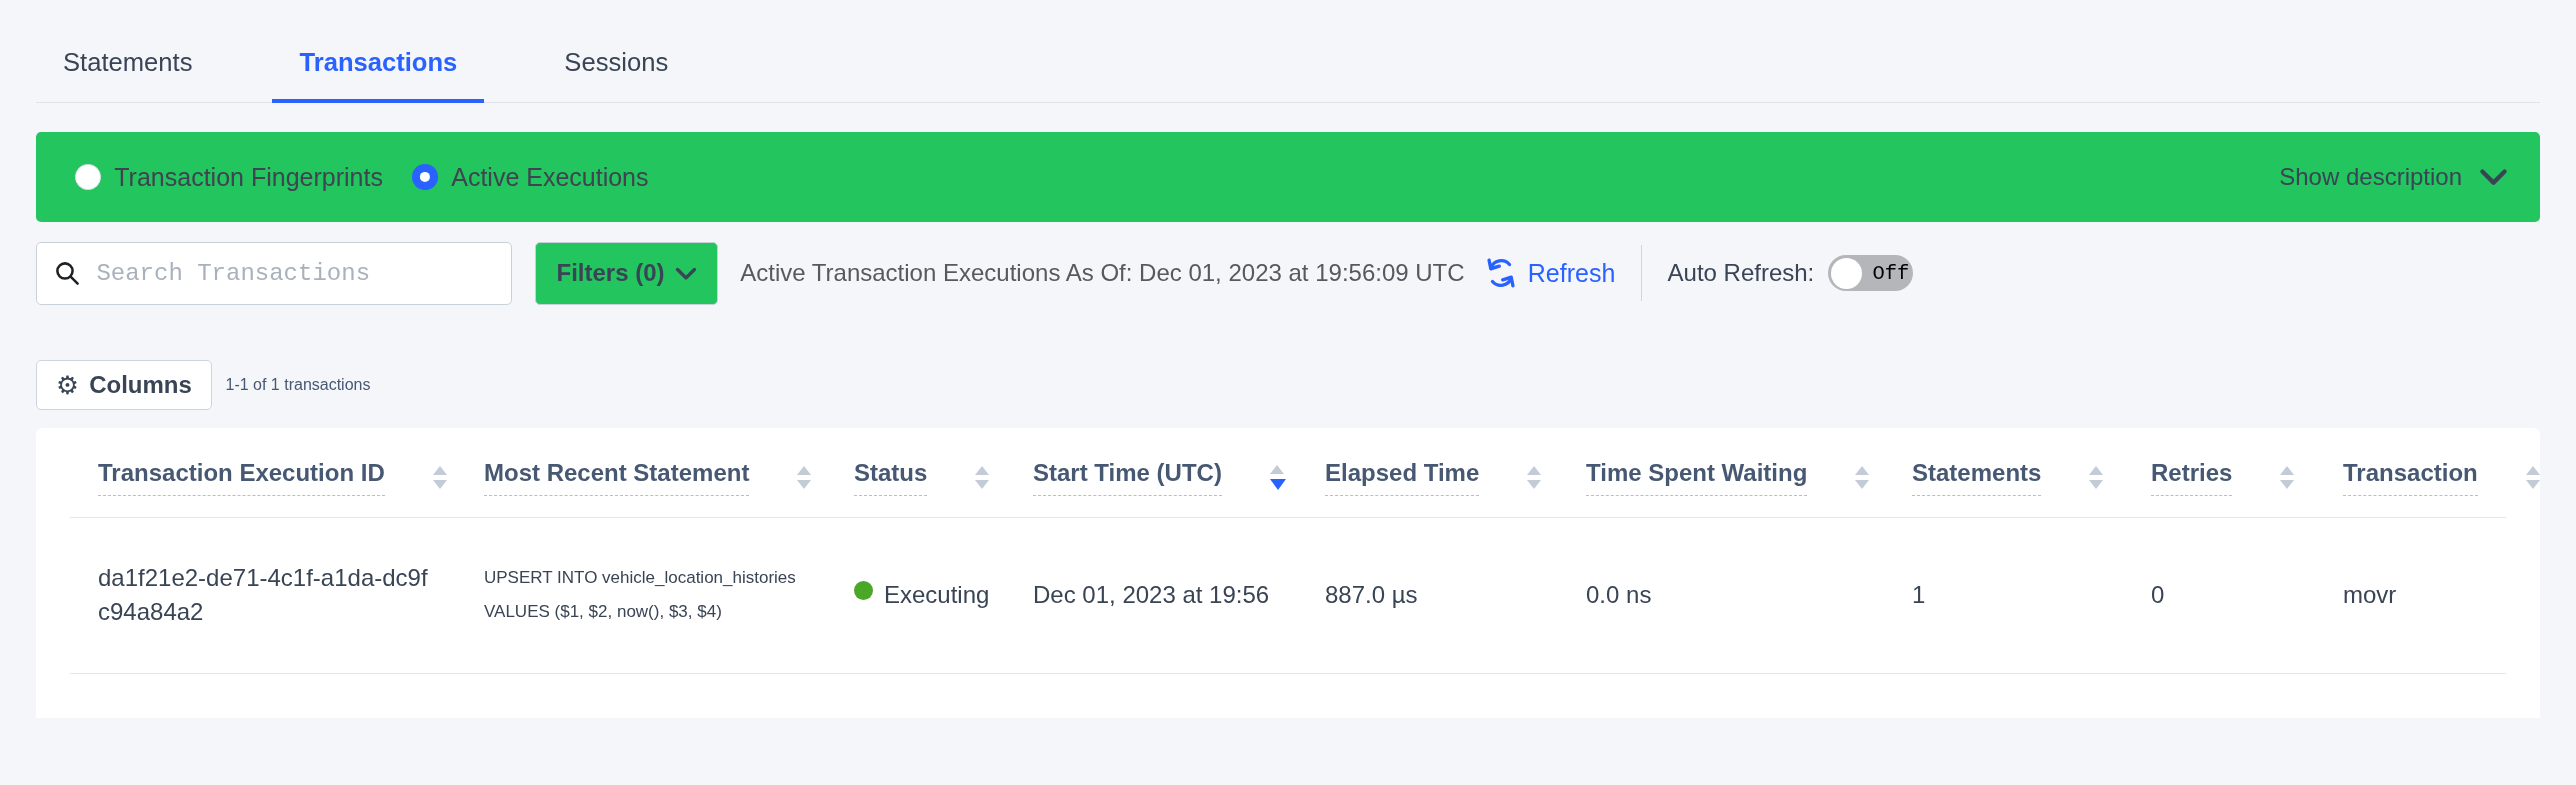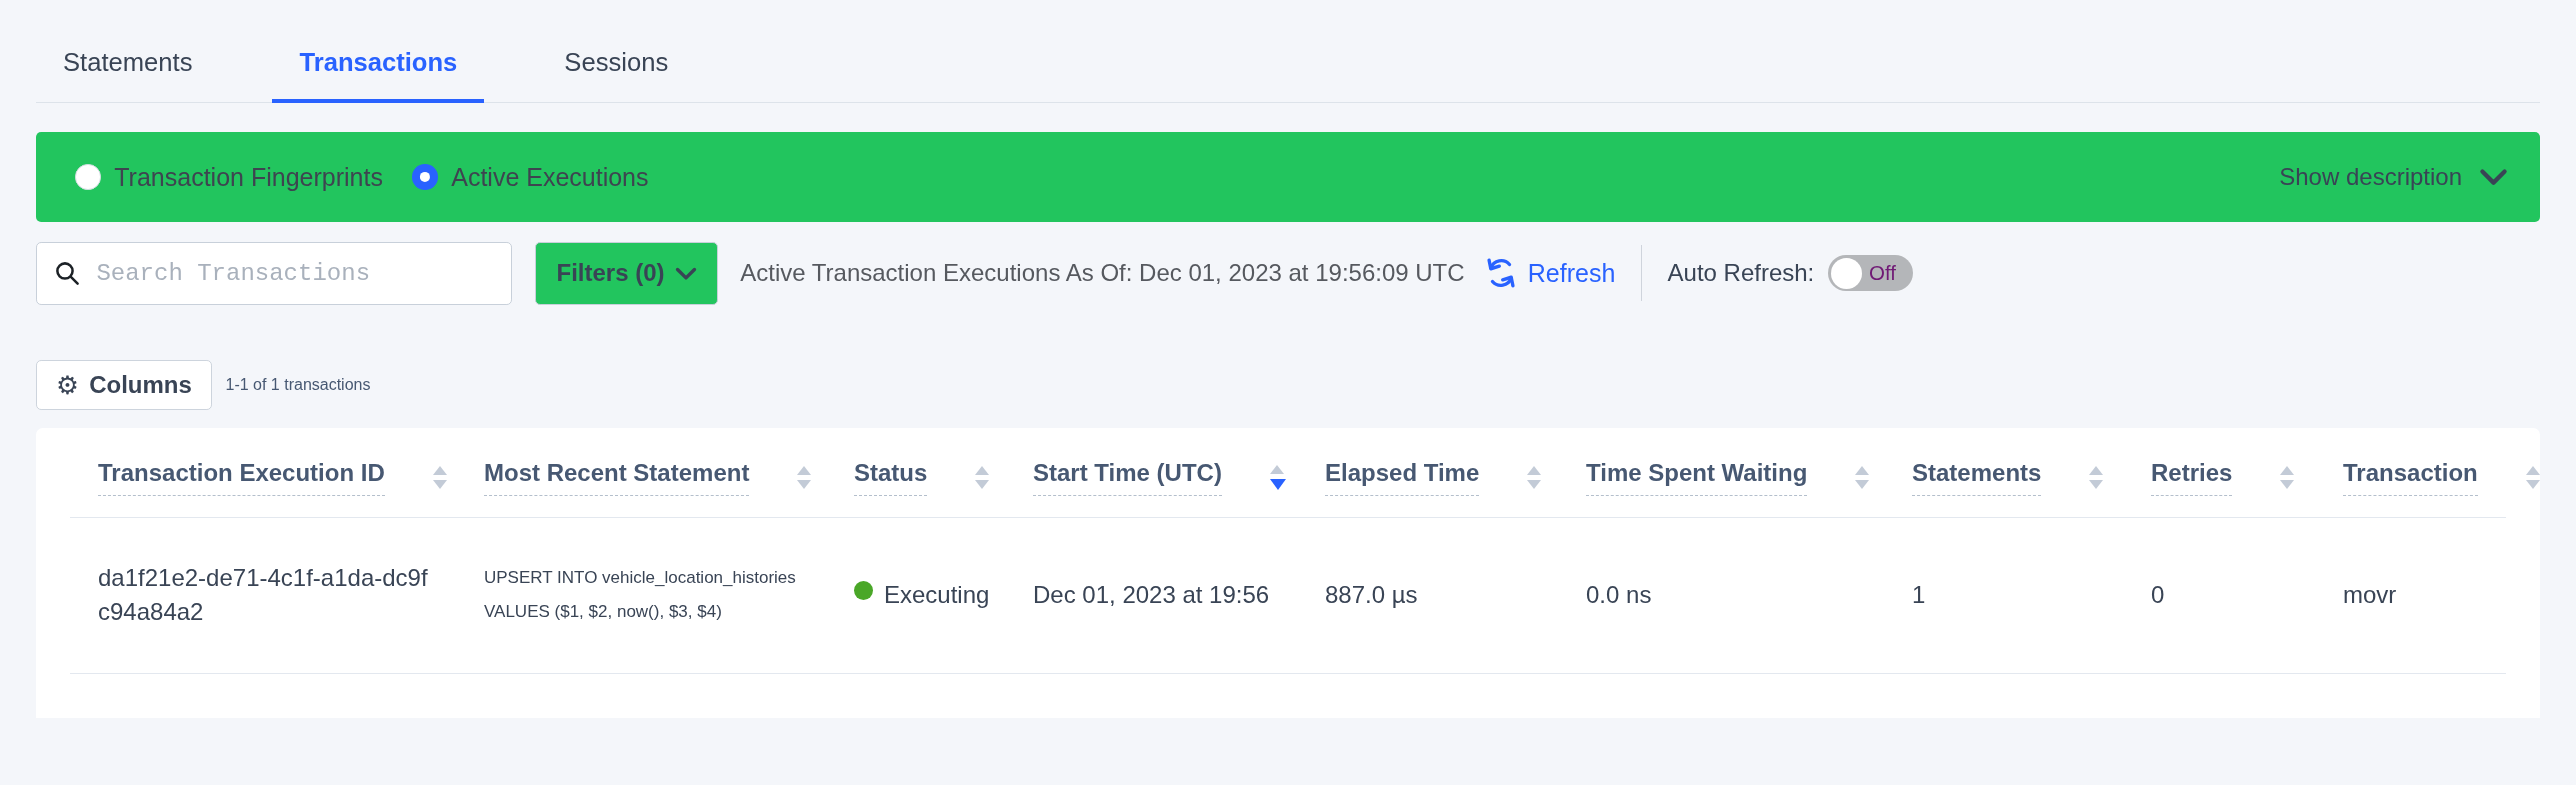--- a/index.html
+++ b/index.html
@@ -134,22 +134,22 @@
     display:flex; align-items:center;
     cursor:pointer;
   }
   .toggle .knob {
     position:absolute; left:2.6px; top:2.6px;
     width:31px; height:31px; border-radius:50%;
     background:#fff;
   }
   .toggle .state {
     position:absolute; left:41px; right:0;
-    text-align:left;
-    color:#701a75; font-size:20.5px;
+    text-align:center;
+    color:#000000; font-size:20.5px;font-family:Liberation Mono, monospace;
   }
 
   
   .columns-row {
     margin-top:55px;
     display:flex; align-items:center;
   }
   .columns-btn {
     height:50px;
     background:#fff;

